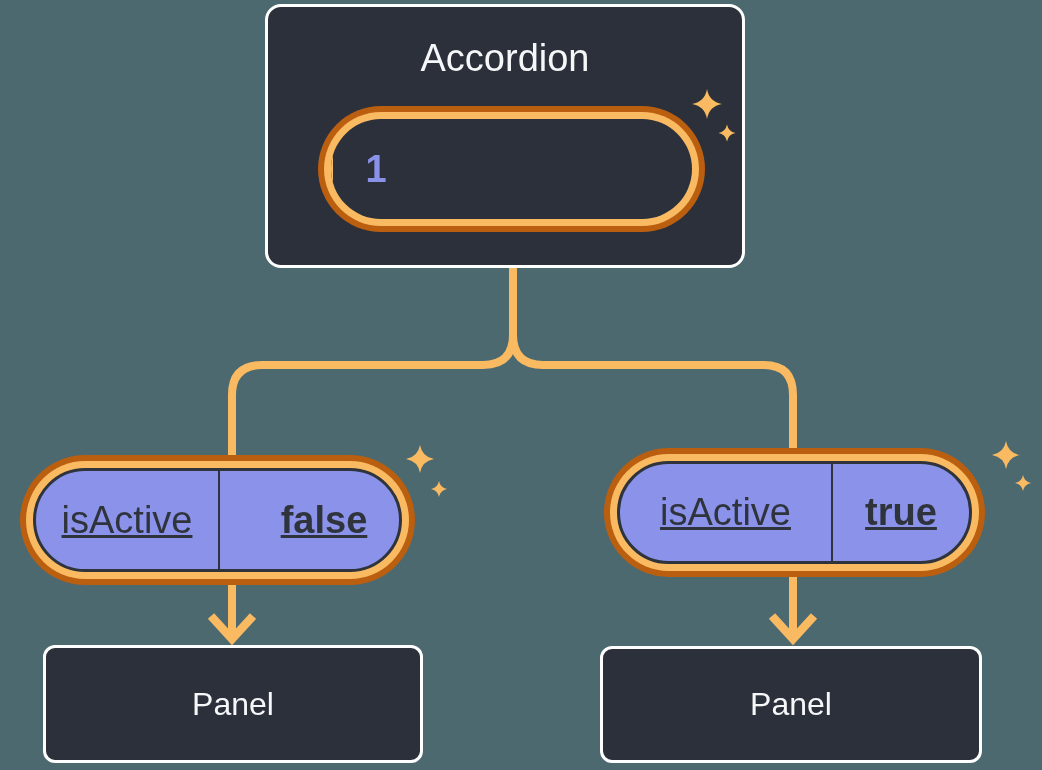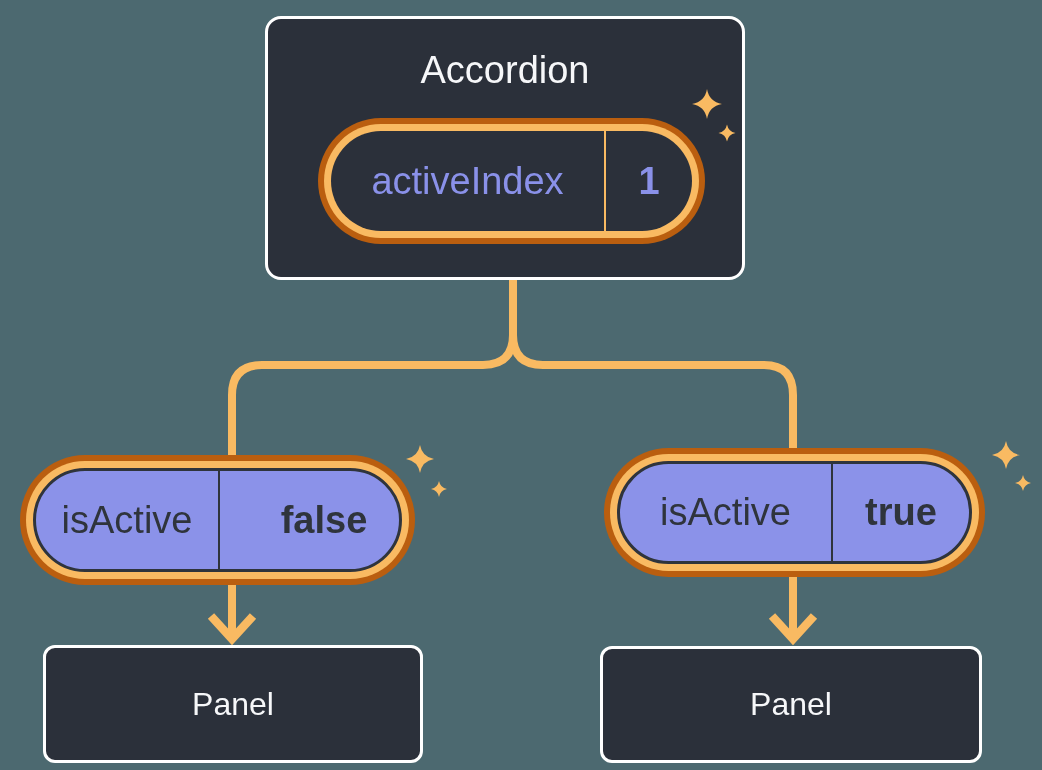--- a/index.html
+++ b/index.html
@@ -31,21 +31,21 @@
     stroke-linejoin: miter;
   }
   .card {
     position: absolute;
     background: var(--card, #2B303A);
     border: 3px solid var(--card-border, #FFFFFF);
     box-sizing: border-box;
     z-index: 1;
   }
   .accordion-card {
-    left: 265px; top: 16px;
+    left: 265px; top: 4px;
     width: 480px; height: 264px;
     border-radius: 16px;
   }
   .card-title {
     position: absolute;
     left: 0; right: 0; top: 30px;
     text-align: center;
     font-size: 38px;
     font-weight: 500;
     color: var(--text-light, #F6F7F9);
@@ -100,21 +100,21 @@
     white-space: nowrap;
   }
   .cell-name { flex: 1; font-size: 38px; font-weight: 400; }
   .cell-value { font-size: 38px; font-weight: 700; }
   .pill-top   .cell-value { width: 86px;  }
   .pill-left  .cell-value { width: 150px; margin-left: 29px; }
   .pill-right .cell-value { width: 136px; }
   .pill-dark  .cell-name,
   .pill-dark  .cell-value { color: var(--purple-text, #8A91E9); }
   .pill-purple .cell-name,
-  .pill-purple .cell-value { color: var(--ink, #2F343C); }
+  .pill-purple .cell-value { color: var(--ink, #2F343C); text-decoration: underline; }
   .divider { width: 0; }
   .pill-dark   .divider { border-left: 2.5px solid var(--line, #F9BA62); }
   .pill-purple .divider { border-left: 2.5px solid var(--ink, #2F343C); }
   
   svg.sparkles {
     position: absolute; z-index: 3;
   }
   svg.sparkles path { fill: var(--line, #F9BA62); }
   .sparkles-top   { left: 685px; top: 82px;  }
   .sparkles-left  { left: 398px; top: 438px; }
@@ -131,21 +131,20 @@
     <path class="ln" d="M513 335 Q513 365 543 365 H764 Q793 365 793 395 V636"></path>
     <path class="arrowhead" d="M211 616 L232 639 L253 616"></path>
     <path class="arrowhead" d="M772 616 L793 639 L814 616"></path>
   </svg>
 
   <div class="card accordion-card">
     <div class="card-title">Accordion</div>
     <div class="pill pill-dark pill-top">
       <div class="pill-mid">
         <div class="pill-inner">
-          <div class="cell cell-name">activeIndex</div>
           <div class="divider"></div>
           <div class="cell cell-value">1</div>
         </div>
       </div>
     </div>
   </div>
 
   <div class="pill pill-purple pill-left">
     <div class="pill-mid">
       <div class="pill-inner">

